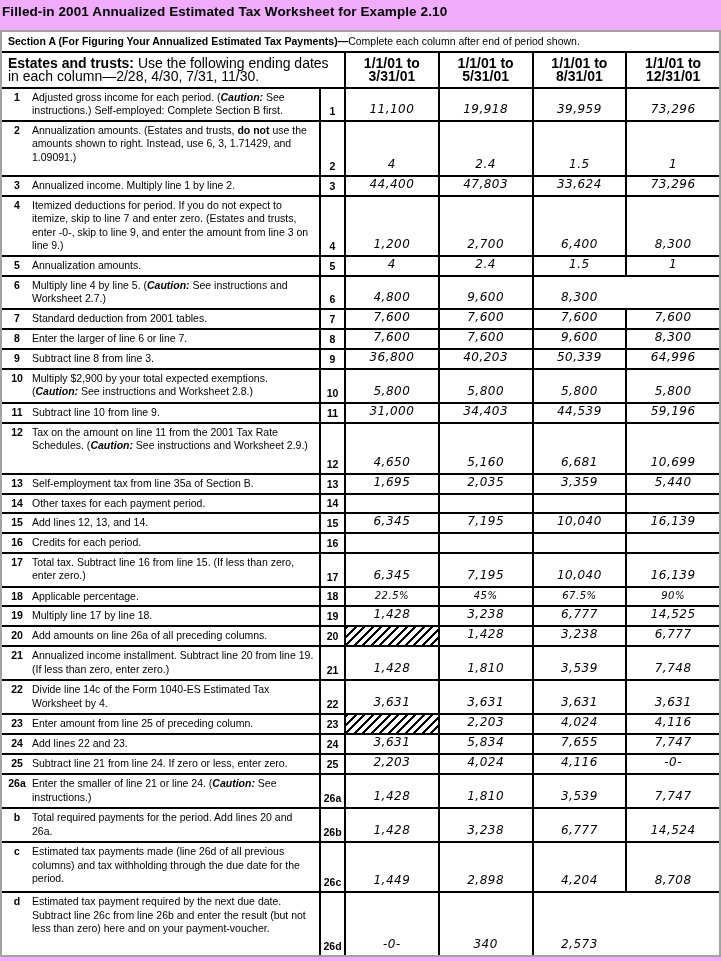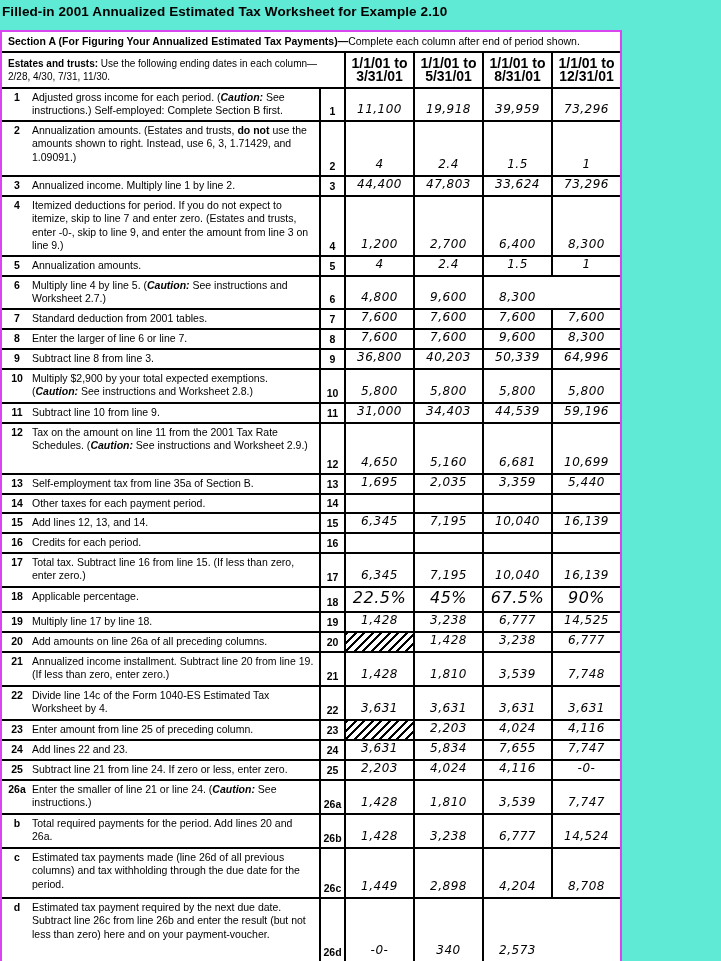--- a/index.html
+++ b/index.html
@@ -1,39 +1,39 @@
 <!DOCTYPE html>
 <html><head>
 <meta charset="utf-8">
 <style>
   html,body{margin:0;padding:0;background:#fff;}
-  .page{position:relative;width:721px;height:961px;background:#5eead4;color:#000;
+  .page{position:relative;width:721px;height:961px;background:#f0abfc;color:#000;
         font-family:"Liberation Sans",sans-serif;overflow:hidden;}
   .title{font-weight:bold;font-size:13.5px;padding:4px 0 0 2px;letter-spacing:0.1px;}
-  .worksheet{position:absolute;top:30px;left:0;width:622px;border:2px solid #d946ef;
+  .worksheet{position:absolute;top:30px;left:0;width:721px;border:2px solid #a3a3a3;
              box-sizing:border-box;background:#fff;}
   .section-row{border-bottom:2px solid #000;padding:3px 6px 3px 6px;font-size:10.5px;
                min-height:17px;line-height:12.5px;box-sizing:border-box;}
   .header-row{display:grid;grid-template-columns:342px repeat(4,1fr);
               border-bottom:2px solid #000;min-height:36px;box-sizing:border-box;}
-  .header-left{padding:4px 8px 3px 6px;font-size:10px;line-height:13px;}
+  .header-left{padding:4px 8px 3px 6px;font-size:14px;line-height:13px;}
   .period-cell{border-left:2px solid #000;display:flex;flex-direction:column;align-items:center;
                justify-content:center;font-weight:bold;font-size:14px;line-height:13px;
                text-align:center;box-sizing:border-box;}
   .row{display:grid;grid-template-columns:30px 287px 25px repeat(4,1fr);
        border-bottom:2px solid #000;min-height:17px;box-sizing:border-box;}
   .body .row:last-child{border-bottom:none;}
   .row-label{font-weight:bold;font-size:10.5px;padding-top:2px;text-align:center;}
   .row-desc{font-size:10.5px;line-height:13.5px;padding:2px 4px 2px 0;}
   .row-line{border-left:2px solid #000;font-weight:bold;font-size:10.5px;display:flex;
             align-items:flex-end;justify-content:center;padding-bottom:3px;box-sizing:border-box;}
   .value-cell{border-left:2px solid #000;display:flex;align-items:flex-end;justify-content:center;
               padding-bottom:4px;box-sizing:border-box;
               font-family:"DejaVu Sans",sans-serif;font-style:italic;font-size:12px;letter-spacing:0.5px;}
-  .value-cell.pct{font-size:16px;}
+  .value-cell.pct{font-size:10px;}
   .value-cell.hatched{background:repeating-linear-gradient(135deg,#000 0 2px,#fff 2px 6px);}
   .seg-bold{font-weight:bold;}
   .seg-bold-italic{font-weight:bold;font-style:italic;}
   
   .body .row:nth-child(1){min-height:30px}
   .body .row:nth-child(2){min-height:55px}
   .body .row:nth-child(4){min-height:60px}
   .body .row:nth-child(5){min-height:18px}
   .body .row:nth-child(6){min-height:33px}
   .body .row:nth-child(10){min-height:34px}

